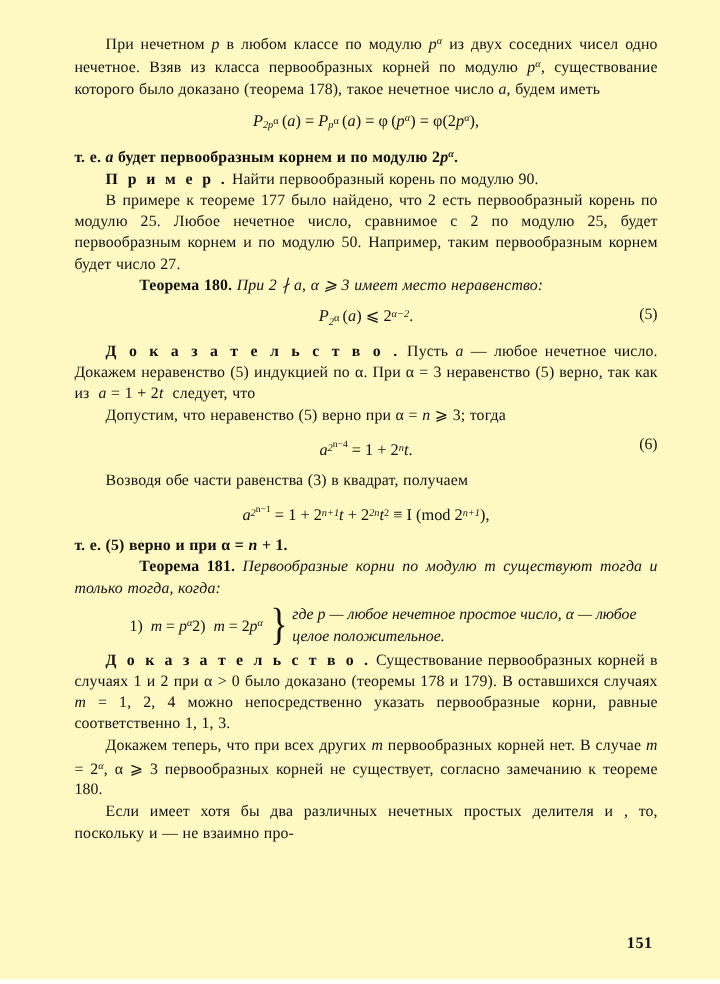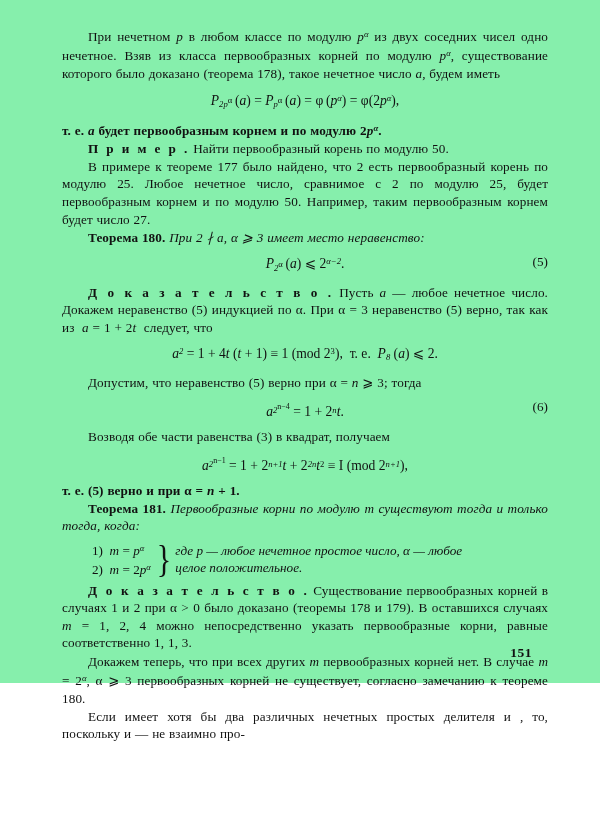--- a/index.html
+++ b/index.html
@@ -11,24 +11,24 @@
     width: 600px;
     height: 820px;
     font-family: "Liberation Serif", serif;
     color: #111111;
     position: relative;
     overflow: hidden;
   }
   .page {
     position: relative;
     width: 600px;
-    height: 683px;
+    height: 816px;
     box-sizing: border-box;
     padding: 26px 52px 0 62px;
-    background: #86efac;
+    background: #fef9c3;
   }
   .para {
     font-size: 13.2px;
     line-height: 17.6px;
     text-align: justify;
     text-indent: 26px;
     margin: 0 0 0.5px 0;
     letter-spacing: 0.1px;
     word-spacing: 0.4px;
   }
@@ -41,56 +41,57 @@
     position: relative;
     font-family: "Liberation Serif", serif;
   }
   .eq .num {
     position: absolute;
     right: 0;
     top: 0;
     font-size: 13.2px;
   }
   i, .it { font-style: italic; }
-  .b { font-weight: bold; }
+  .b { font-weight: bold; margin-left: 28px; }
   .sp {
     letter-spacing: 2.2px;
     font-weight: bold;
   }
   sub {
     font-size: 8.6px;
     vertical-align: -0.28em;
     font-style: italic;
     text-align: right;
   }
   sup {
     font-size: 8.6px;
     vertical-align: 0.45em;
     font-style: italic;
   }
   sub.r, sup.r { font-style: normal; }
   .pagenum {
     position: absolute;
-    right: 68px;
+    right: 56px;
     bottom: 22px;
     font-size: 13.5px;
     font-weight: bold;
     letter-spacing: 0.5px;
   }
   .case-wrap {
     display: flex;
     align-items: center;
     margin: 5px 0 3px 0;
     padding-left: 30px;
     font-size: 13.2px;
   }
   .case-col {
     display: flex;
-    flex-direction: column;
+    flex-direction: row;
     line-height: 17.5px;
+    margin-left: 16px;
   }
   .brace {
     font-size: 30px;
     line-height: 30px;
     margin: 0 4px 0 6px;
     font-family: "Liberation Serif", serif;
     transform: scaleY(1.25);
   }
   .case-right {
     display: flex;
@@ -117,43 +118,40 @@
   <div class="eq">
     <i>P</i><sub>2<i>p</i><sup class="r">α</sup></sub> (<i>a</i>) = <i>P</i><sub><i>p</i><sup class="r">α</sup></sub> (<i>a</i>) = φ (<i>p</i><sup>α</sup>) = φ(2<i>p</i><sup>α</sup>),
   </div>
 
   <p class="para noindent">
     т. е. <i>a</i> будет первообразным корнем и по модулю 2<i>p</i><sup>α</sup>.
   </p>
 
   <p class="para">
     <span class="sp">П р и м е р .</span>
-    <span>Найти первообразный корень по модулю 50.</span>
+    <span>Найти первообразный корень по модулю 90.</span>
   </p>
 
   <p class="para">В примере к теореме 177 было найдено, что 2 есть первообразный корень по модулю 25. Любое нечетное число, сравнимое с 2 по модулю 25, будет первообразным корнем и по модулю 50. Например, таким первообразным корнем будет число 27.</p>
 
   <p class="para">
     <span class="b">Теорема 180.</span>
     <i> При 2 ∤ <span class="it">a</span>, α ⩾ 3 имеет место неравенство:</i>
   </p>
 
   <div class="eq">
     <i>P</i><sub>2<sup class="r">α</sup></sub> (<i>a</i>) ⩽ 2<sup>α−2</sup>.
     <span class="num">(5)</span>
   </div>
 
   <p class="para">
     <span class="sp">Д о к а з а т е л ь с т в о .</span>
     Пусть <i>a</i> — любое нечетное число. Докажем неравенство (5) индукцией по α. При α = 3 неравенство (5) верно, так как из &nbsp;<i>a</i> = 1 + 2<i>t</i>&nbsp; следует, что
   </p>
 
-  <div class="eq">
-    <i>a</i><sup>2</sup> = 1 + 4<i>t</i> (<i>t</i> + 1) ≡ 1 (mod 2<sup class="r">3</sup>),&nbsp; т. е.&nbsp; <i>P</i><sub>8</sub> (<i>a</i>) ⩽ 2.
-  </div>
 
   <p class="para">
     Допустим, что неравенство (5) верно при α = <i>n</i> ⩾ 3; тогда
   </p>
 
   <div class="eq">
     <i>a</i><sup>2<sup class="r" style="font-size:8px">n−4</sup></sup> = 1 + 2<sup><i>n</i></sup><i>t</i>.
     <span class="num">(6)</span>
   </div>
 

